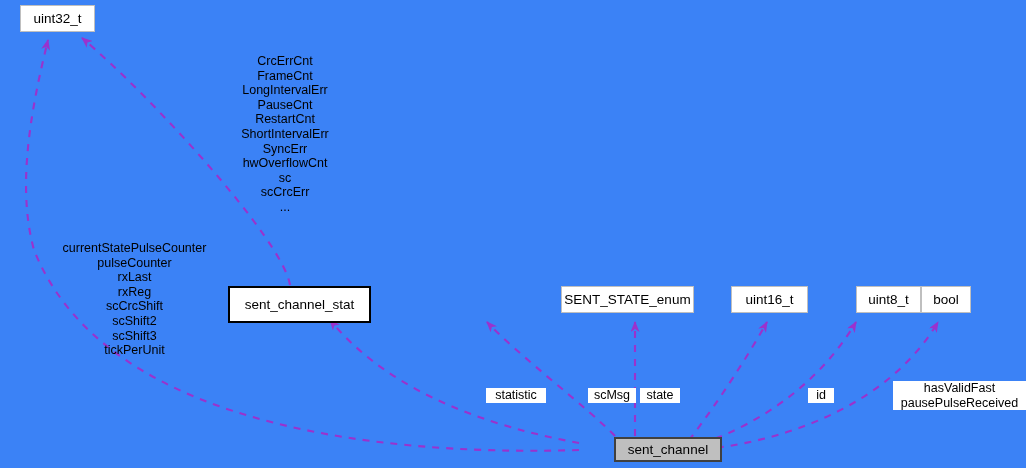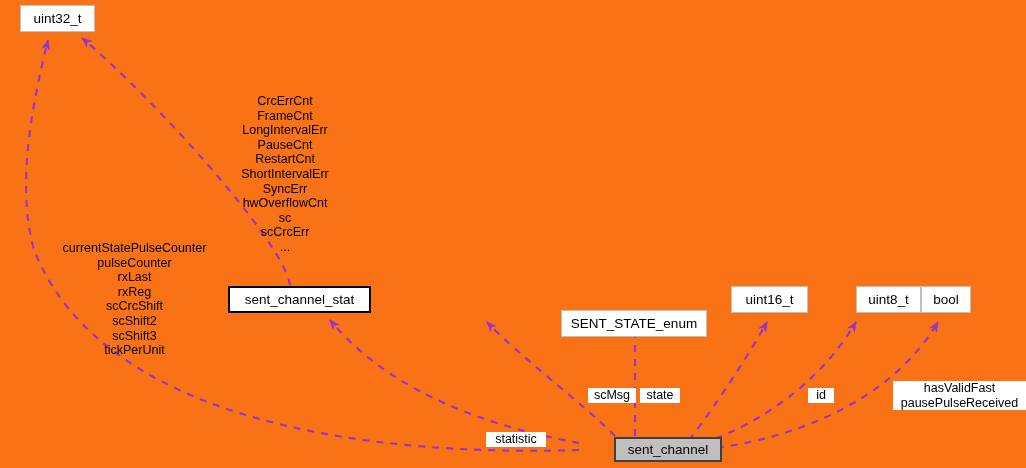--- a/index.html
+++ b/index.html
@@ -5,21 +5,21 @@
 <style>
   html, body {
     margin: 0;
     padding: 0;
     background: #ffffff;
   }
   #diagram {
     position: relative;
     width: 1026px;
     height: 468px;
-    background: #f97316;
+    background: #3b82f6;
     font-family: "Liberation Sans", "DejaVu Sans", sans-serif;
     overflow: hidden;
   }
   #edge-layer {
     position: absolute;
     left: 0;
     top: 0;
     width: 1026px;
     height: 468px;
     pointer-events: none;
@@ -93,67 +93,67 @@
 
     <path d="M689,447 C730,437 810,400 856,322" fill="none" stroke="#9a32cd" stroke-width="2.1" stroke-dasharray="7,7" marker-end="url(#arrowhead)"></path>
 
     <path d="M689,450 C750,448 880,420 938,322" fill="none" stroke="#9a32cd" stroke-width="2.1" stroke-dasharray="7,7" marker-end="url(#arrowhead)"></path>
   </svg>
 
   <div class="node" style="left:20px; top:5px; width:75px; height:27px;">
     <span>uint32_t</span>
   </div>
 
-  <div class="node strong" style="left:228px; top:286px; width:143px; height:27px;">
+  <div class="node strong" style="left:228px; top:286px; width:143px; height:37px;">
     <span>sent_channel_stat</span>
   </div>
 
 
-  <div class="node" style="left:561px; top:286px; width:146px; height:27px;margin-top:24px;">
+  <div class="node" style="left:561px; top:286px; width:133px; height:27px;">
     <span>SENT_STATE_enum</span>
   </div>
 
   <div class="node" style="left:731px; top:286px; width:77px; height:27px;">
     <span>uint16_t</span>
   </div>
 
   <div class="node" style="left:832px; top:286px; width:65px; height:27px;margin-left:24px;">
     <span>uint8_t</span>
   </div>
 
   <div class="node" style="left:921px; top:286px; width:50px; height:27px;">
     <span>bool</span>
   </div>
 
   <div class="node current" style="left:580px; top:437px; width:108px; height:25px;">
     <span>sent_channel</span>
   </div>
 
-  <div class="field-list" style="left:225px; top:54px; width:120px;margin-top:40px;">CrcErrCnt
+  <div class="field-list" style="left:225px; top:54px; width:120px;">CrcErrCnt
 FrameCnt
 LongIntervalErr
 PauseCnt
 RestartCnt
 ShortIntervalErr
 SyncErr
 hwOverflowCnt
 sc
 scCrcErr
 ...</div>
 
   <div class="field-list" style="left:47px; top:241px; width:175px;">currentStatePulseCounter
 pulseCounter
 rxLast
 rxReg
 scCrcShift
 scShift2
 scShift3
 tickPerUnit</div>
 
-  <div class="edge-label" style="left:486px; top:388px; width:60px;margin-top:44px;">statistic</div>
+  <div class="edge-label" style="left:486px; top:388px; width:60px;">statistic</div>
 
   <div class="edge-label" style="left:588px; top:388px; width:48px;text-align:center;">scMsg</div>
 
   <div class="edge-label" style="left:640px; top:388px; width:40px;">state</div>
 
 
   <div class="edge-label" style="left:808px; top:388px; width:26px;">id</div>
 
   <div class="edge-label" style="left:893px; top:381px; width:133px;">hasValidFast
 pausePulseReceived</div>

